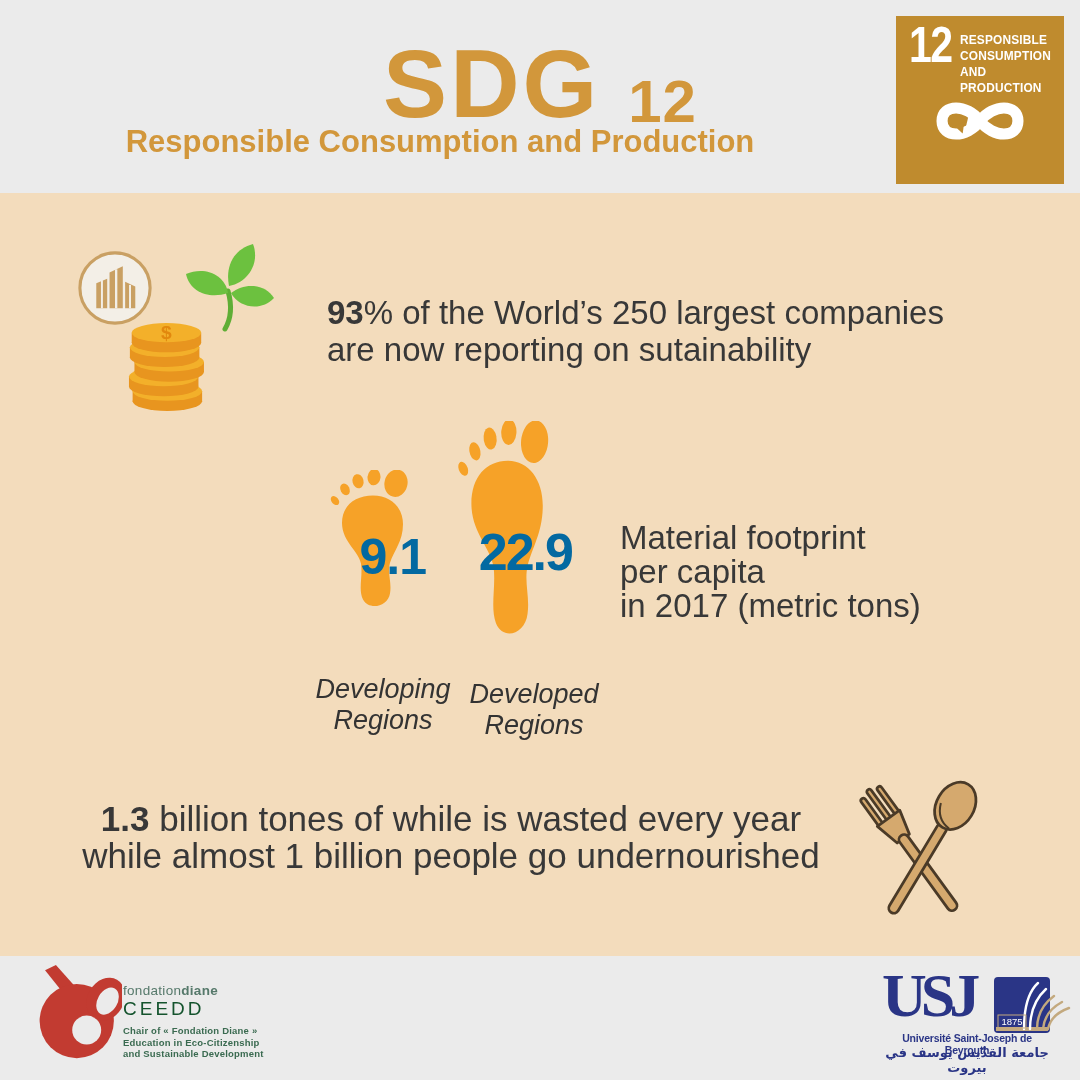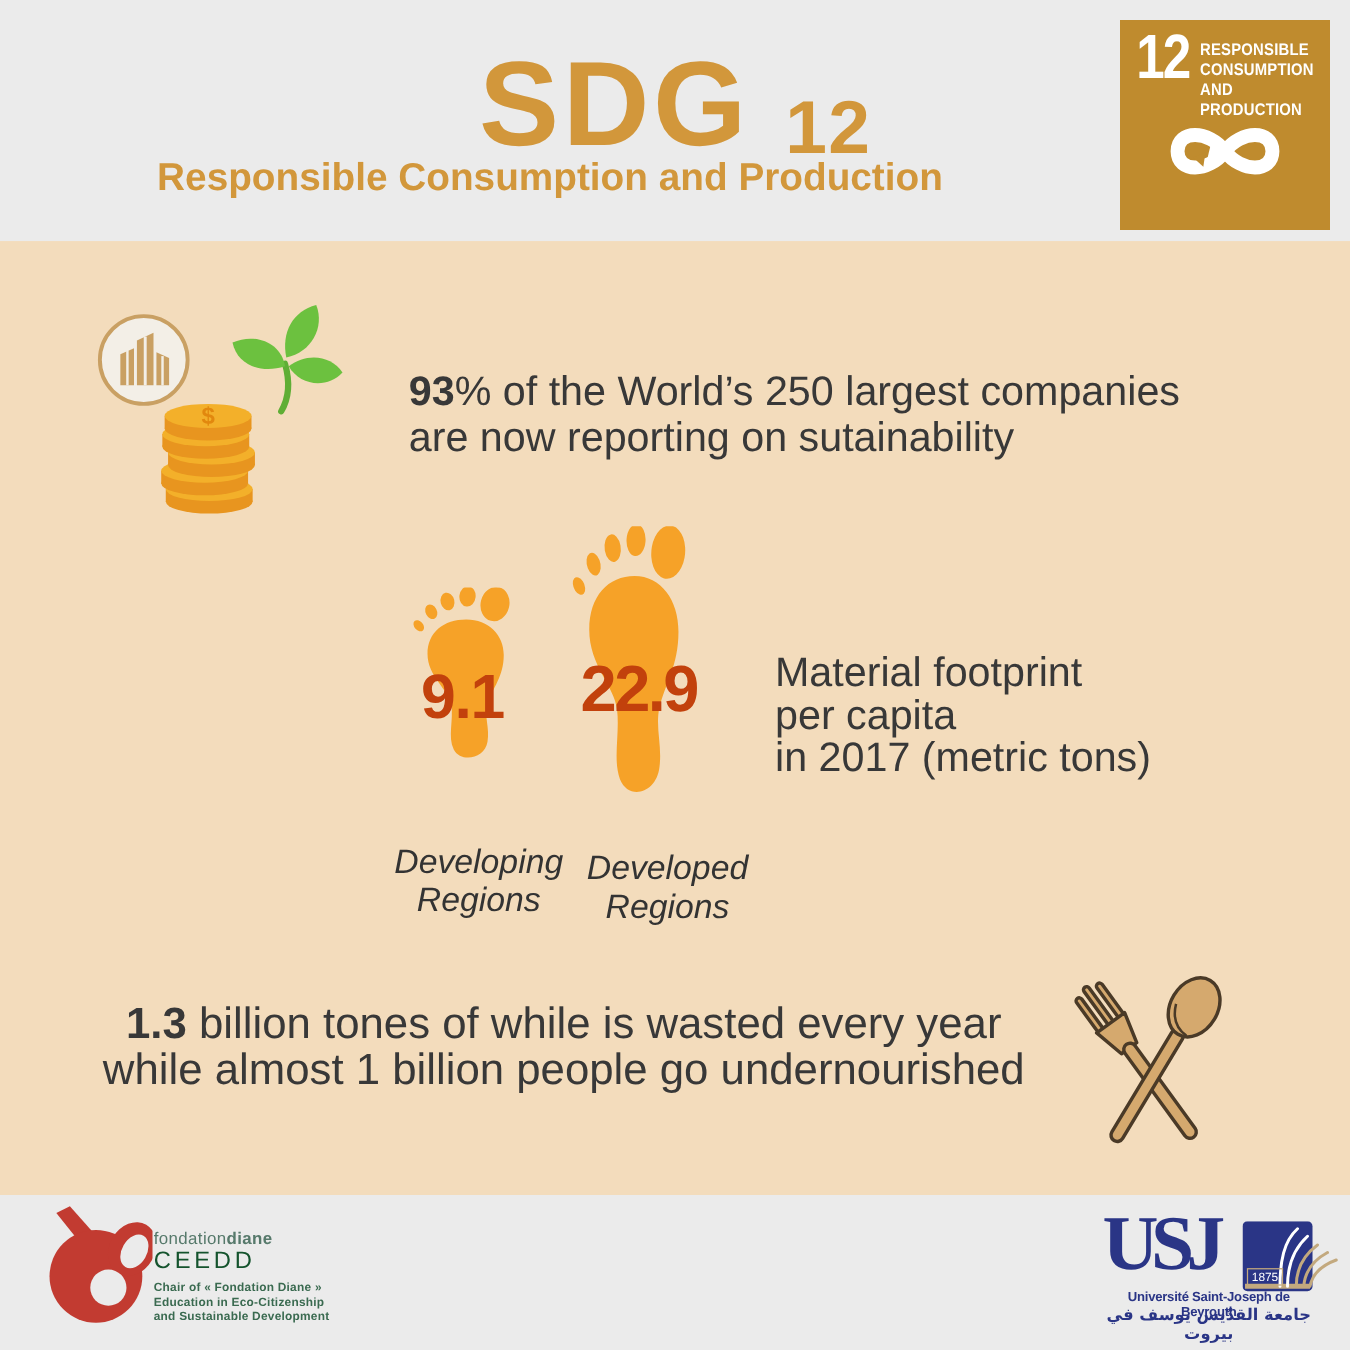--- a/index.html
+++ b/index.html
@@ -28,21 +28,21 @@
   .icon-plant    { left:182px; top:48px; width:96px; height:92px; }
   .icon-coins    { left:122px; top:126px; width:88px; height:96px; }
 
   .fact { color:#383838; }
   .fact-line { white-space:pre-wrap; }
   .fact-companies { left:327px; top:101px; font-size:33px; line-height:37px; }
   .hl { font-weight:700; }
 
   .foot-small { left:322px; top:277px; width:100px; height:153px; }
   .foot-large { left:448px; top:228px; width:117px; height:239px; }
-  .foot-value { color:#c2410c; font-weight:700; text-align:center; line-height:1; }
+  .foot-value { color:#0369a1; font-weight:700; text-align:right; line-height:1; }
   .value-small { left:314px; top:339px; width:112px; font-size:50px; letter-spacing:-1px; }
   .value-large { left:450px; top:333px; width:122px; font-size:52px; letter-spacing:-2px; }
   .foot-label { color:#333333; font-style:italic; font-size:27px; line-height:31px; text-align:center; }
   .label-developing { left:270px; top:481px; width:226px; }
   .label-developed  { left:424px; top:486px; width:220px; }
 
   .material-text { left:620px; top:328px; font-size:33px; line-height:34px; color:#383838; }
 
   .fact-food { left:36px; top:607px; width:830px; text-align:center; font-size:35px; line-height:37px; }
 

